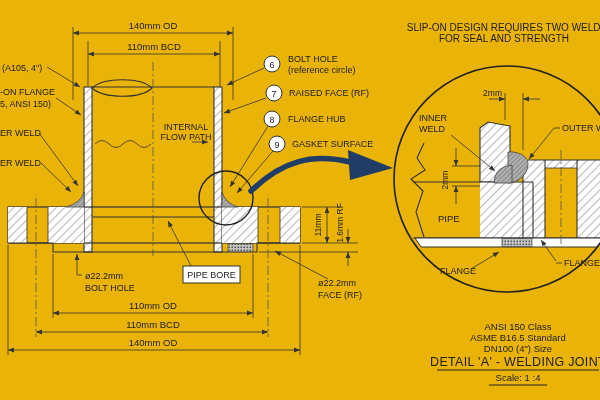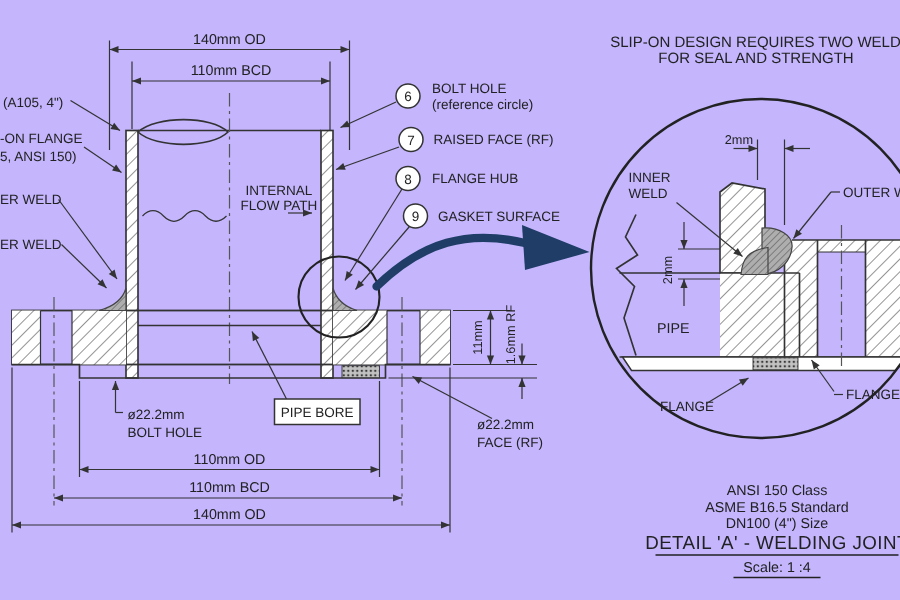--- a/index.html
+++ b/index.html
@@ -1,16 +1,16 @@
 <!DOCTYPE html>
 <html><head>
 <meta charset="utf-8">
 <style>
   html,body{margin:0;padding:0;background:#ffffff;}
-  #stage{position:relative;width:600px;height:400px;background:#c4b5fd;overflow:hidden;
+  #stage{position:relative;width:600px;height:400px;background:#eab308;overflow:hidden;
          font-family:"Liberation Sans",sans-serif;}
   svg text{font-family:"Liberation Sans",sans-serif;fill:#222222;}
   .t85{font-size:8.5px;} .t9{font-size:9px;} .t95{font-size:9.5px;} .t10{font-size:10px;}
   .t12{font-size:12.5px;letter-spacing:.3px;}
   .mid{text-anchor:middle;} .end{text-anchor:end;}
   .obj{stroke:#333;stroke-width:1.1;fill:none;}
   .thin{stroke:#333;stroke-width:0.8;fill:none;}
   .dim{stroke:#333;stroke-width:0.8;fill:none;}
   .cl{stroke:#555;stroke-width:0.8;fill:none;stroke-dasharray:9 3 2 3;}
 </style>

